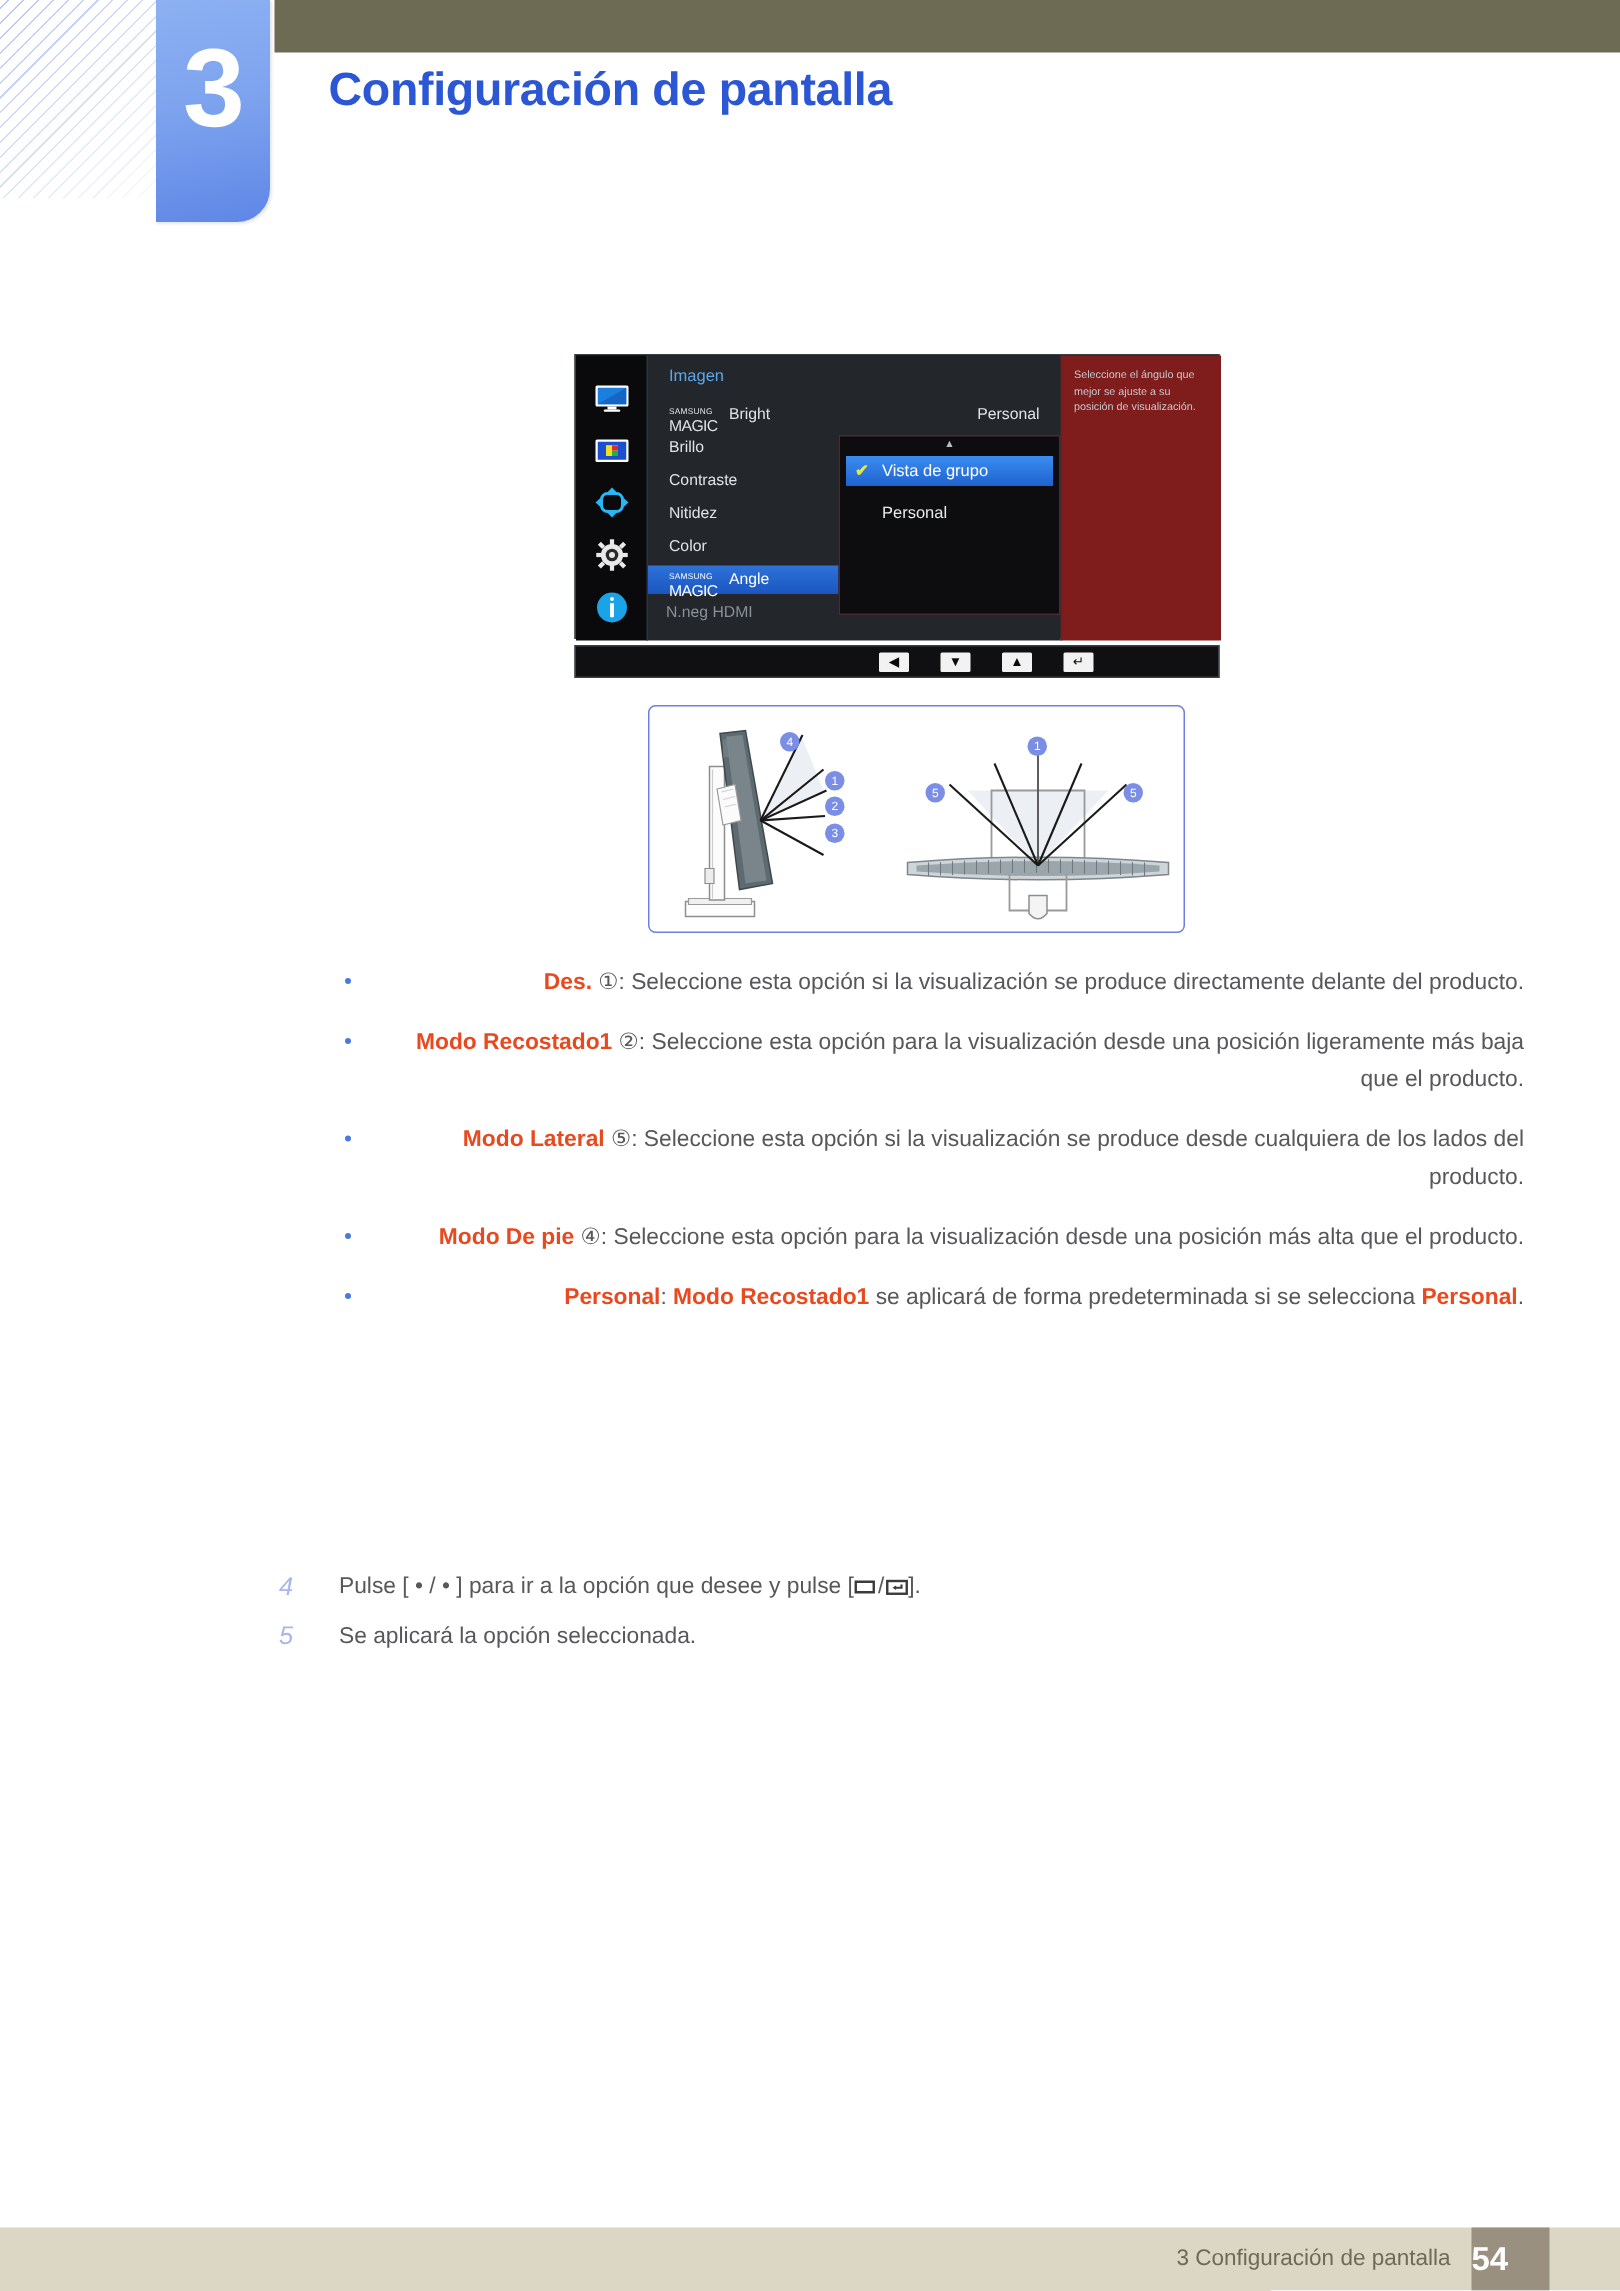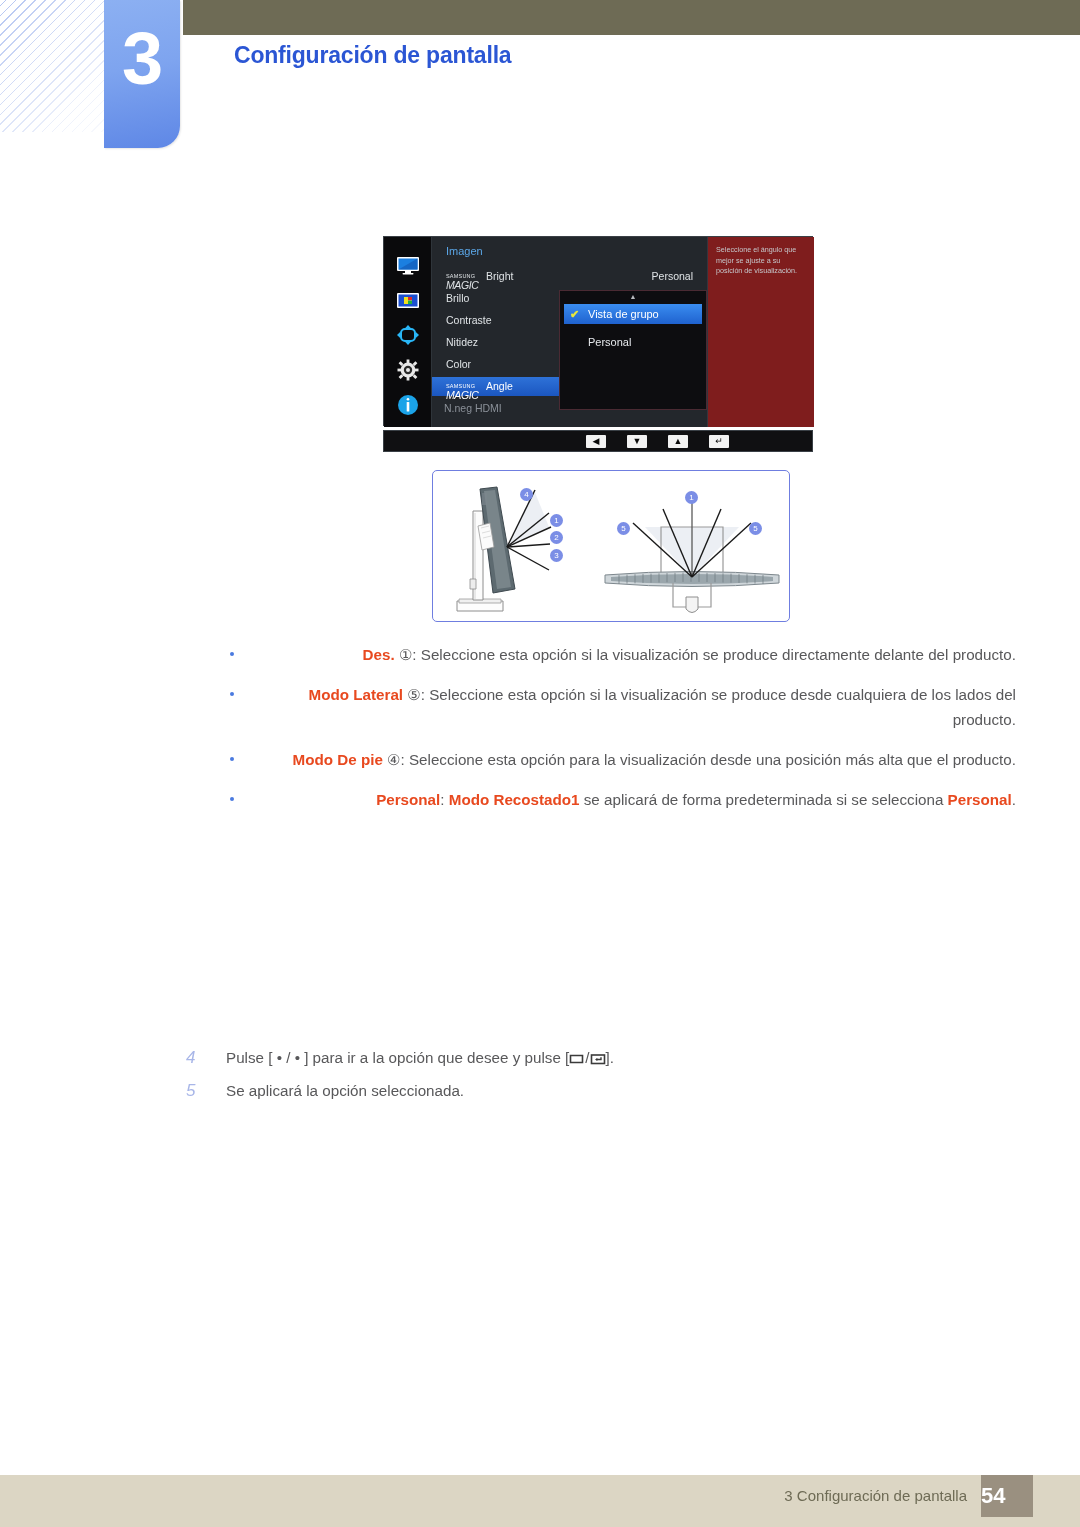--- a/index.html
+++ b/index.html
@@ -49,22 +49,22 @@
     width: 76px;
     text-align: center;
     font-size: 74px;
     font-weight: bold;
     color: #ffffff;
     line-height: 1;
     letter-spacing: -1px;
   }
   .page-title {
     position: absolute;
-    left: 234px; top: 42px;
-    font-size: 23px;
+    left: 219px; top: 42px;
+    font-size: 31px;
     font-weight: bold;
     color: #2b56d4;
     letter-spacing: -0.2px;
     white-space: nowrap;
   }
 
   
   .osd-wrap {
     position: absolute;
     left: 383px; top: 236px;
@@ -138,21 +138,20 @@
     font-size: 5.5px;
     letter-spacing: .2px;
     line-height: 6px;
   }
   .magic-lock .mag {
     position: absolute;
     left: 0; top: 0px;
     font-size: 10.5px;
     letter-spacing: -.4px;
     line-height: 11px;
-    font-style: italic;
   }
   .osd-value {
     position: absolute;
     right: 14px;
     font-size: 10.5px;
     color: #dfe3e6;
     line-height: 19px;
     height: 19px;
   }
   .osd-help {
@@ -300,21 +299,21 @@
   }
   .keycap {
     display: inline-block;
     vertical-align: -2px;
   }
 
   
   .footer-bar {
     position: absolute;
     left: 0; bottom: 0;
-    width: 1080px; height: 52px;
+    width: 1080px; height: 42px;
     background: #dcd6c4;
   }
   .footer-text {
     position: absolute;
     right: 113px; top: 12px;
     font-size: 15px;
     color: #6e6b55;
     white-space: nowrap;
   }
   .footer-page {
@@ -537,20 +536,25 @@
 </div>
 
 <div class="bullets">
 
   <div class="bullet-row">
     <span class="bullet-dot"></span>
     <span class="hl">Des.</span>
     <span class="circnum">①</span><span>: Seleccione esta opción si la visualización se produce directamente delante del producto.</span>
   </div>
 
+  <div class="bullet-row">
+    <span class="bullet-dot"></span>
+    <span class="hl">Modo Recostado1</span>
+    <span class="circnum">②</span><span>: Seleccione esta opción para la visualización desde una posición ligeramente más baja que el producto.</span>
+  </div>
 
 
   <div class="bullet-row">
     <span class="bullet-dot"></span>
     <span class="hl">Modo Lateral</span>
     <span class="circnum">⑤</span><span>: Seleccione esta opción si la visualización se produce desde cualquiera de los lados del producto.</span>
   </div>
 
   <div class="bullet-row">
     <span class="bullet-dot"></span>

